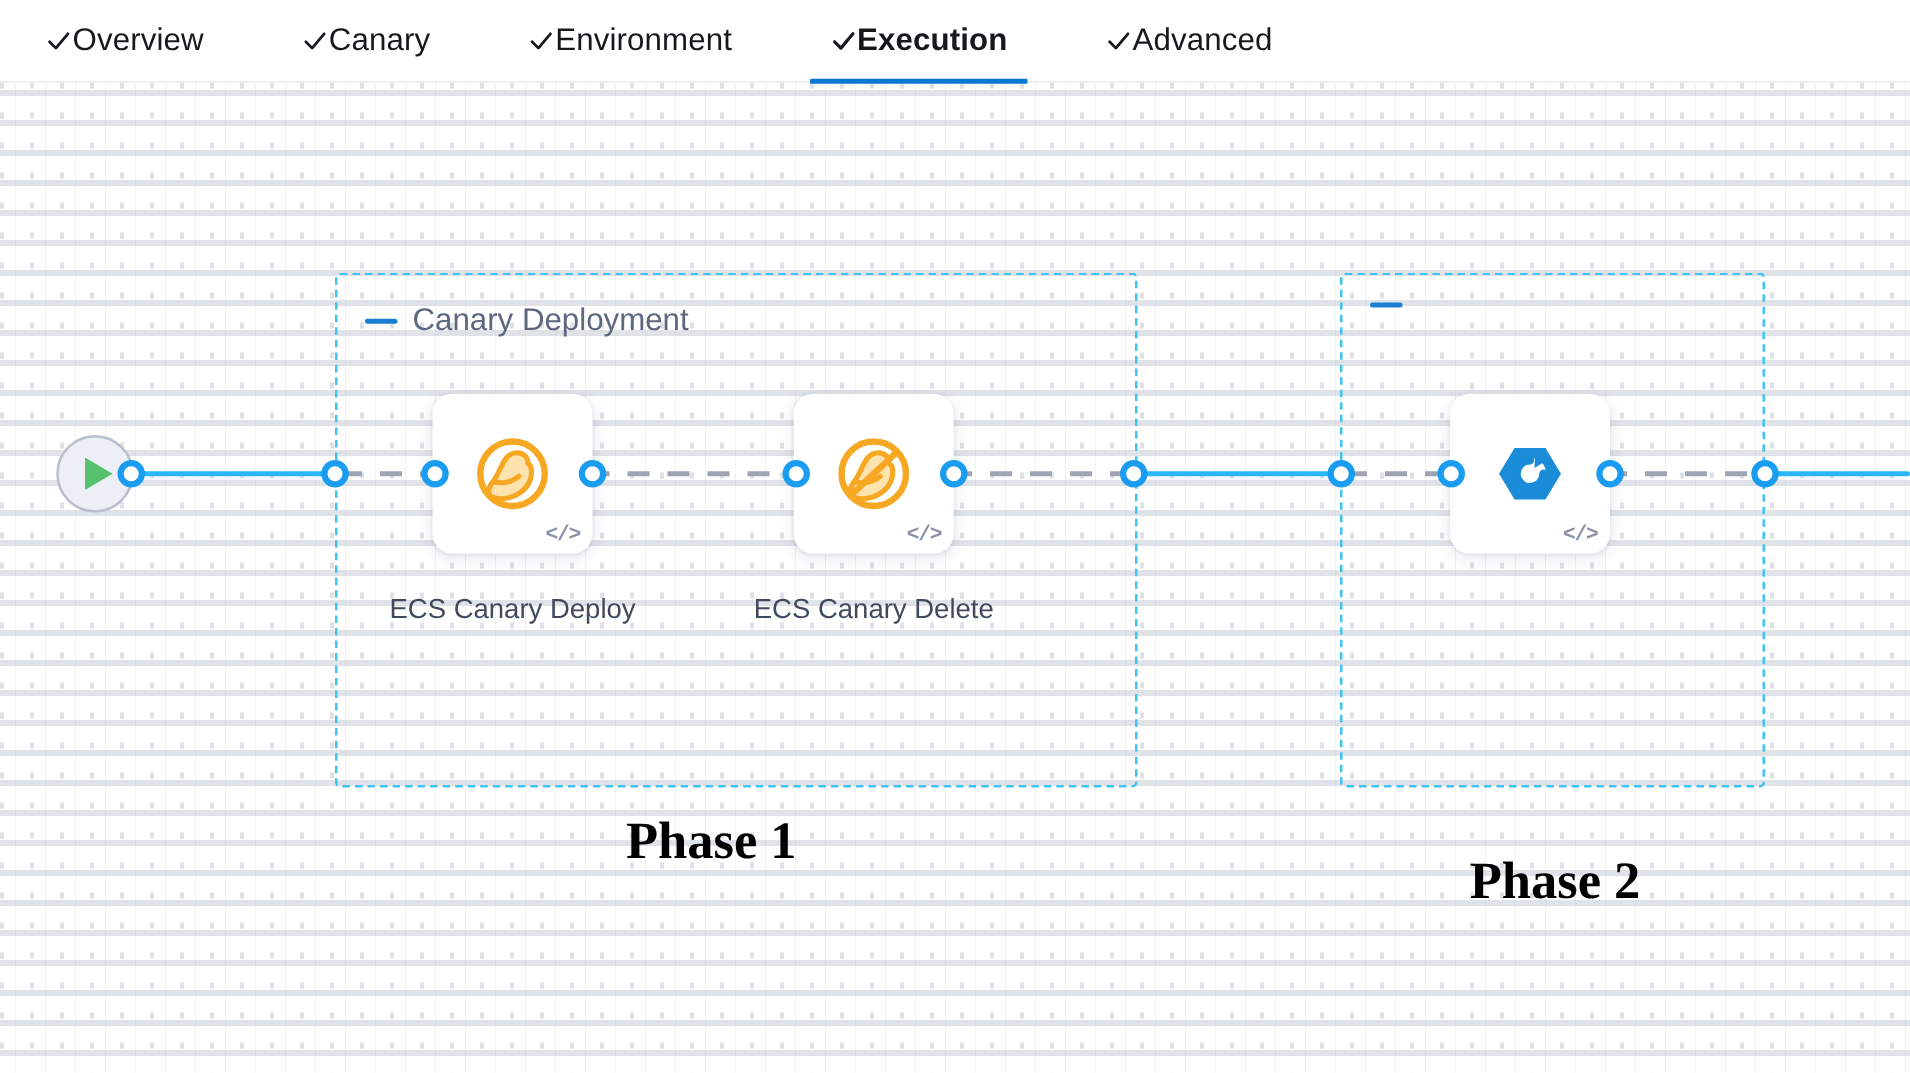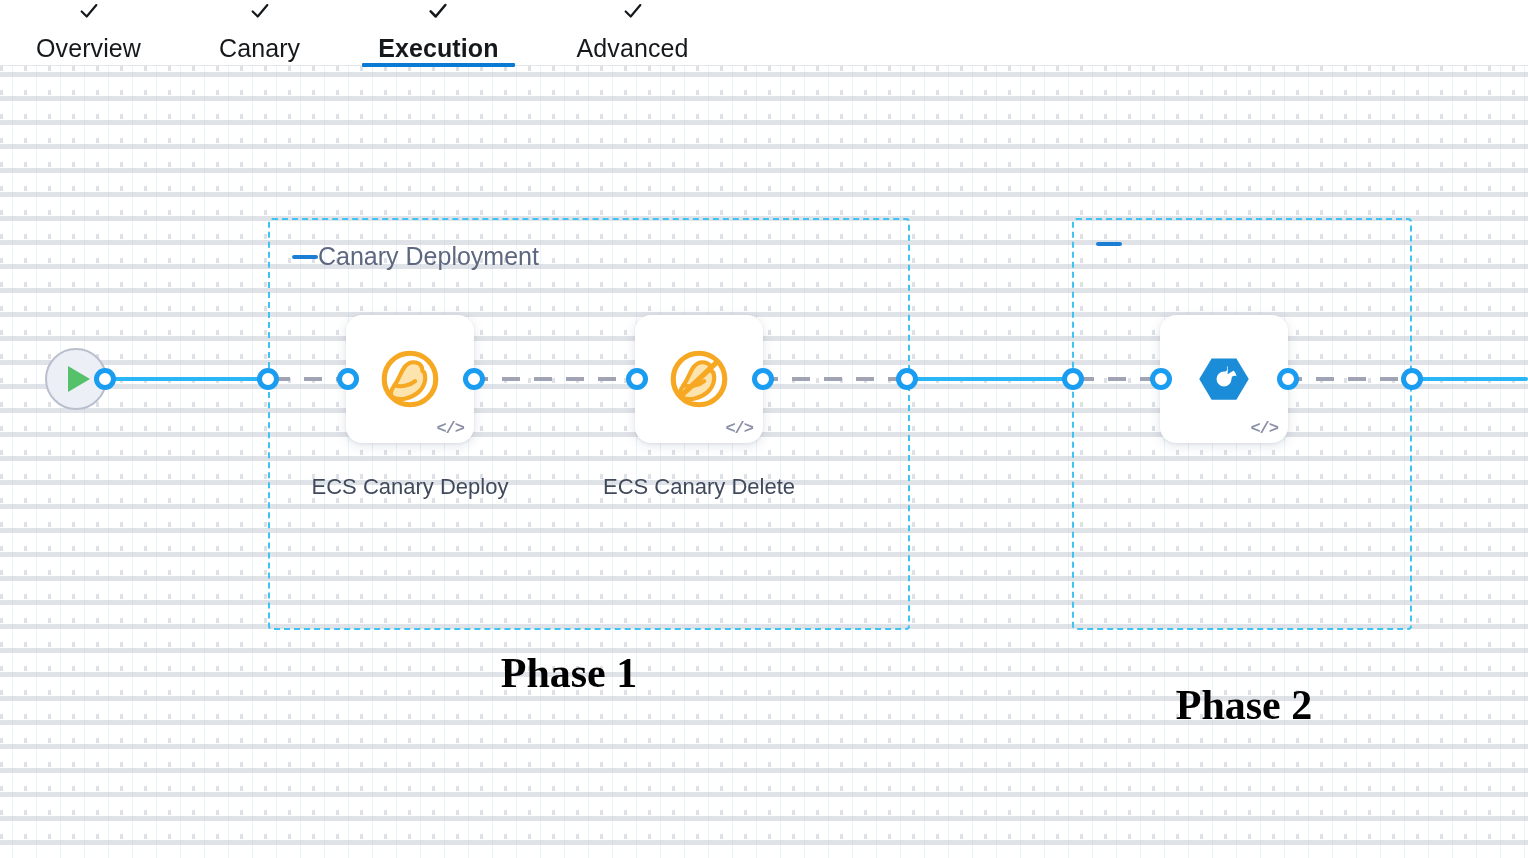--- a/index.html
+++ b/index.html
@@ -20,26 +20,24 @@
     align-items: center;
     padding-left: 36px;
     gap: 0;
     z-index: 20;
   }
   .tab {
     position: relative;
     height: 66px;
     display: flex;
     align-items: center;
-    gap: 12px;
     padding: 0 34px 0 0;
     margin-right: 44px;
     cursor: pointer;
     user-select: none;
-    flex-direction: column;
   }
   .tab:last-child { margin-right: 0; text-align: center; }
   .tab .check {
     display: inline-block;
     width: 22px; height: 22px;
     position: relative;
     flex: 0 0 auto;
   }
   .tab .check svg { display:block; width:22px; height:22px; }
   .tab .tab-label {
@@ -137,21 +135,21 @@
   
   .group {
     position: absolute;
     border: 2px dashed #3fc4f2;
     border-radius: 4px;
     z-index: 2;
   }
   .group-header {
     position: absolute;
     top: 22px; left: 22px;
-    display: flex; align-items: center; 
+    display: flex; align-items: center; gap: 12px;
     cursor: pointer;
   }
   .collapse-icon {
     width: 26px; height: 4px;
     background: #1a7fd4;
     border-radius: 2px;
     display: block;
   }
   .group-title {
     font-size: 25px;
@@ -225,20 +223,28 @@
 
   <div class="tab">
     <span class="check">
       <svg viewBox="0 0 24 24">
           <path d="M4 12.5 L9.5 18 L20 5.5" fill="none" stroke="#16191c" stroke-width="2.4" stroke-linecap="round" stroke-linejoin="round"></path>
         </svg>
     </span>
     <span class="tab-label">Canary</span>
   </div>
 
+  <div class="tab">
+    <span class="check">
+      <svg viewBox="0 0 24 24">
+          <path d="M4 12.5 L9.5 18 L20 5.5" fill="none" stroke="#16191c" stroke-width="2.4" stroke-linecap="round" stroke-linejoin="round"></path>
+        </svg>
+    </span>
+    <span class="tab-label">Environment</span>
+  </div>
 
   <div class="tab active">
     <span class="check">
       <svg viewBox="0 0 24 24">
           <path d="M4 12.5 L9.5 18 L20 5.5" fill="none" stroke="#16191c" stroke-width="2.8" stroke-linecap="round" stroke-linejoin="round"></path>
         </svg>
     </span>
     <span class="tab-label">Execution</span>
   </div>
 

